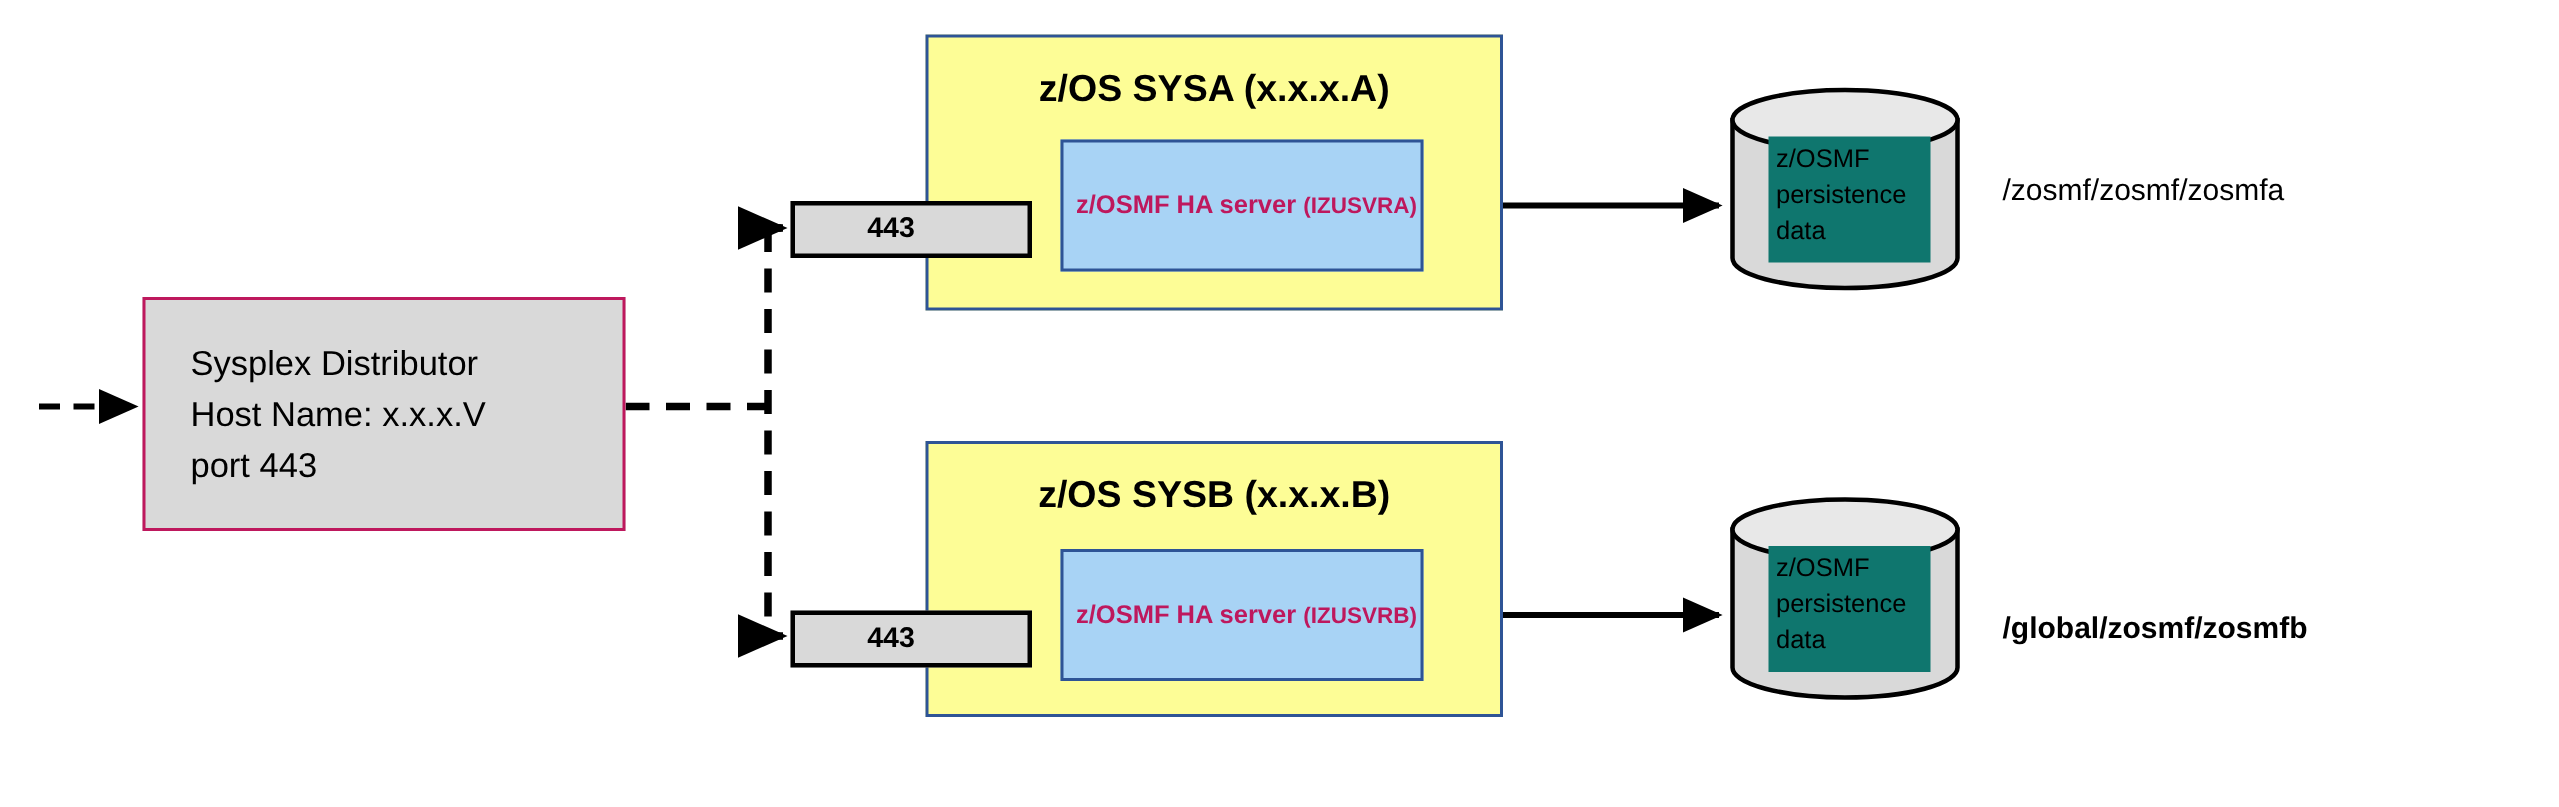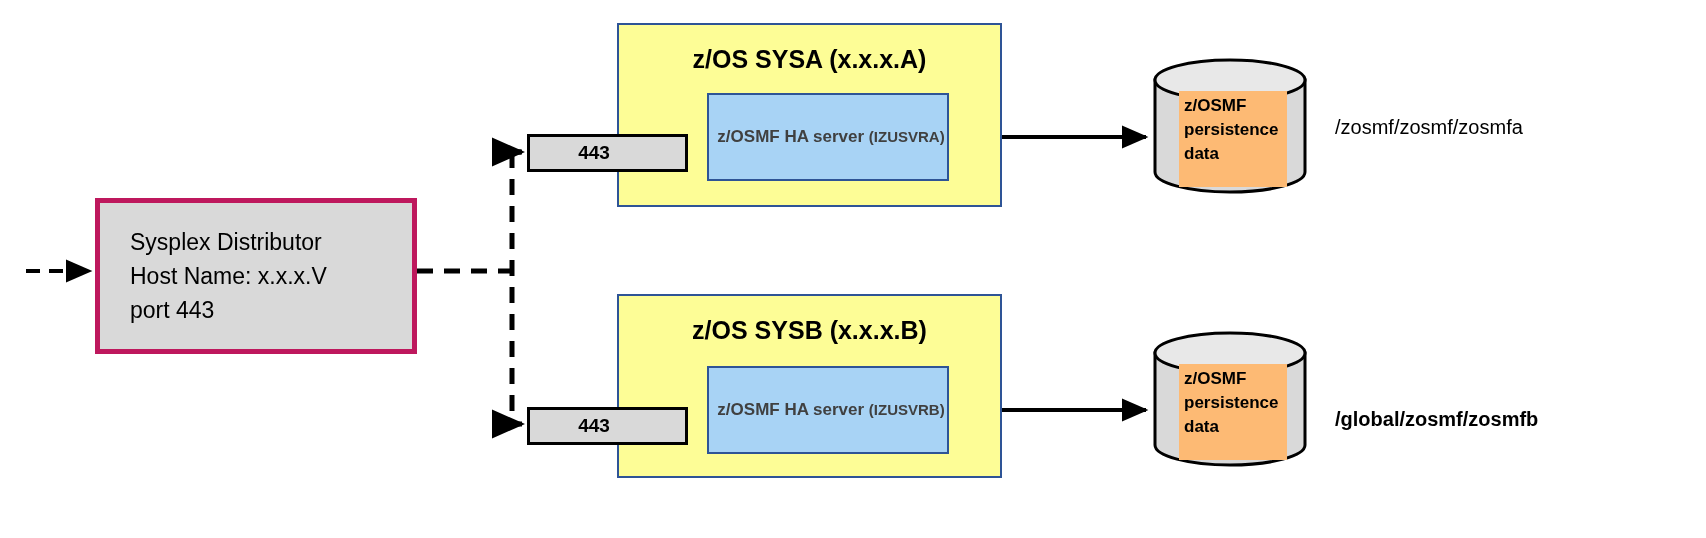--- a/index.html
+++ b/index.html
@@ -22,21 +22,21 @@
   
   .node { position: absolute; box-sizing: border-box; }
 
   
   .sysplex-box {
     left: 95px;
     top: 198px;
     width: 322px;
     height: 156px;
     background: #d9d9d9;
-    border: 5px solid #be185d;
+    border: 2px solid #be185d;
     display: flex;
     flex-direction: column;
     justify-content: center;
     padding-left: 30px;
   }
   .sysplex-line {
     font-size: 23px;
     color: #000000;
     line-height: 34px;
     white-space: nowrap;
@@ -71,21 +71,21 @@
     border: 2px solid #2e5496;
     display: flex;
     align-items: center;
     justify-content: center;
   }
   .server-box.top { left: 707px; top: 93px; }
   .server-box.bottom { left: 707px; top: 366px; }
   .server-label {
     font-size: 17px;
     font-weight: bold;
-    color: #404040;
+    color: #be185d;
     white-space: nowrap;
     transform: translateX(3px);
   }
   .server-label .suffix { font-size: 15px; }
 
   
   .port-box {
     width: 161px;
     height: 38px;
     background: #d9d9d9;
@@ -107,27 +107,26 @@
   
   .cylinder { width: 156px; height: 136px; }
   .cylinder.top { left: 1152px; top: 58px; }
   .cylinder.bottom { left: 1152px; top: 331px; }
   .cylinder svg { position: absolute; inset: 0; }
   .cyl-text {
     position: absolute;
     left: 27px;
     top: 33px;
     width: 108px;
-    background: #fdba74;
+    background: #0f766e;
     font-size: 17px;
     line-height: 24px;
     color: #000000;
-    padding: 3px 0 21px 5px;
+    padding: 3px 0 9px 5px;
     box-sizing: border-box;
-    font-weight: bold;
   }
 
   
   .path-label {
     font-size: 20px;
     color: #000000;
     white-space: nowrap;
   }
   .path-label.top { left: 1335px; top: 116px; }
   .path-label.bottom { left: 1335px; top: 408px; font-weight: bold; }

